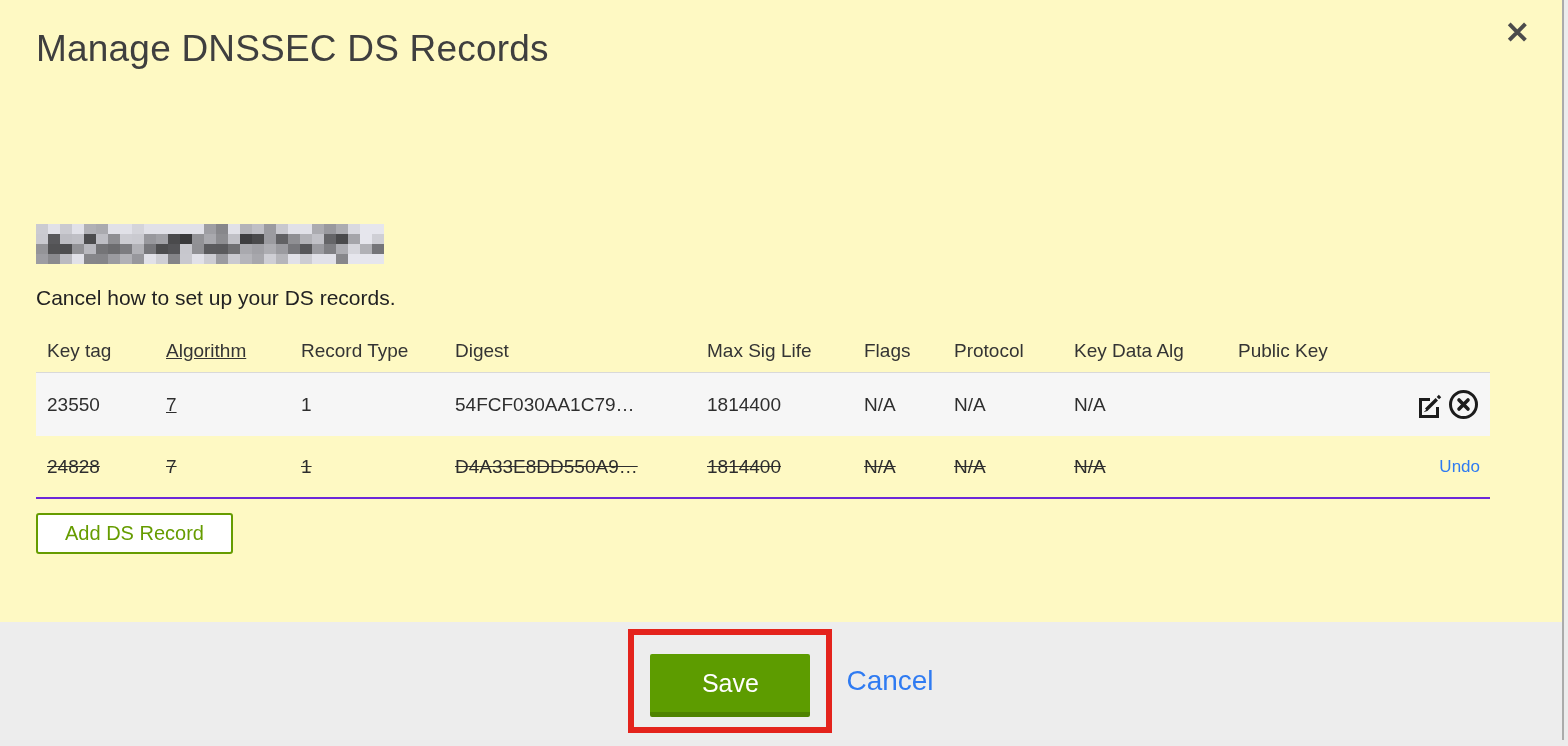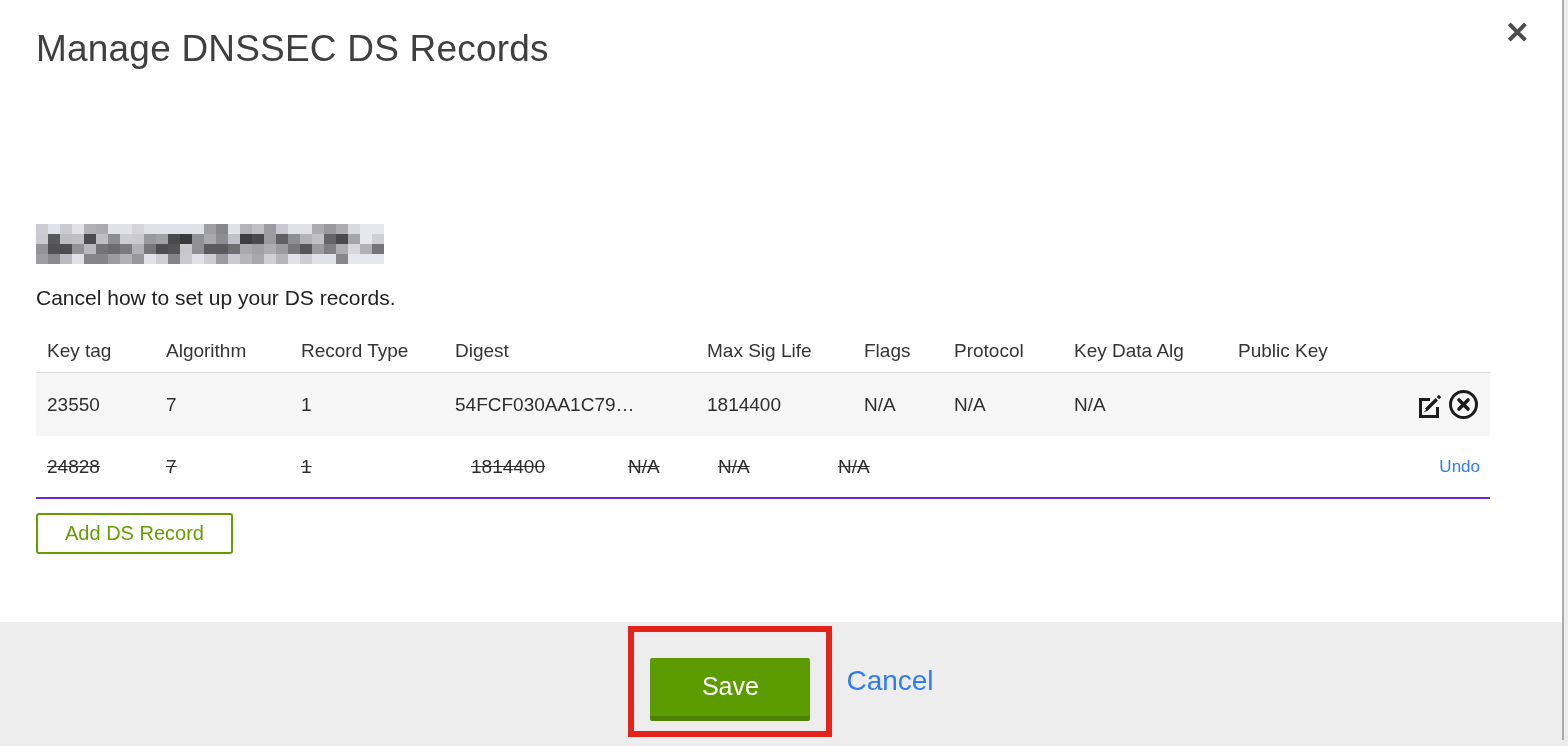--- a/index.html
+++ b/index.html
@@ -5,21 +5,21 @@
   * { box-sizing: border-box; margin: 0; padding: 0; }
   html, body {
     width: 1568px; height: 746px;
     background: #ececec;
     font-family: "Liberation Sans", sans-serif;
     overflow: hidden;
   }
   .window {
     position: relative;
     width: 1564px; height: 740px;
-    background: #ffffff;
+    background: #fef9c3;
     border-right: 2px solid #ababab;
     border-bottom: 2px solid #ababab;
   }
   .page-title {
     position: absolute; left: 36px; top: 28px;
     font-size: 37px; font-weight: 400; color: #3f3f3f;
     letter-spacing: 0.2px;
   }
   .close-btn {
     position: absolute; top: 18px; right: 32px;
@@ -43,21 +43,21 @@
   }
   .trow {
     display: flex; align-items: center;
     padding-left: 11px;
   }
   .thead { height: 43px; border-bottom: 1px solid #d9d9d9; color: #343434; }
   .body-row { height: 63px; }
   .body-row.stripe { background: #f6f6f6; }
   .body-row.last { border-bottom: 2px solid #6d28d9; }
   .c-keytag { width: 119px; }
-  .c-alg    { width: 135px; }
+  .c-alg    { width: 135px; text-decoration: underline; }
   .c-dtype  { width: 154px; }
   .c-digest { width: 236px; }
   .c-msl    { width: 157px; margin-left: 16px; }
   .c-flags  { width: 90px;  }
   .c-proto  { width: 120px; }
   .c-kda    { width: 164px; }
   .c-pub    { flex: 1; }
   .c-actions{ width: 101px; text-align: right; padding-right: 10px;
               display: flex; justify-content: flex-end; align-items: center; gap: 2px; }
   .deleted span.strike { text-decoration: line-through; }
@@ -75,21 +75,21 @@
     cursor: pointer;
   }
   .footer {
     position: absolute; left: 0; top: 622px;
     width: 100%; height: 118px;
     background: #ededed;
     display: flex; align-items: center; justify-content: center;
   }
   .annotation-box {
     border: 6px solid #e4231c;
-    padding: 26px 16px 10px 16px;
+    padding: 19px 16px 10px 16px;
     display: inline-block;
     line-height: 0;
   }
   .save-btn {
     width: 160px; height: 63px;
     background: #5d9c00;
     border: none; border-bottom: 5px solid #4e8200;
     border-radius: 2px;
     color: #ffffff; font-size: 25px;
     font-family: "Liberation Sans", sans-serif;
@@ -269,20 +269,21 @@
             <path d="M12 12 L21 21 M21 12 L12 21" stroke="#1c1c1c" stroke-width="3.6" stroke-linecap="round"></path>
           </svg>
         </button>
       </span>
     </div>
 
     <div class="trow body-row last deleted">
       <span class="c-keytag strike">24828</span>
       <span class="c-alg strike">7</span>
       <span class="c-dtype strike">1</span>
+      <span class="c-digest strike">D4A33E8DD550A9…</span>
       <span class="c-msl strike">1814400</span>
       <span class="c-flags strike">N/A</span>
       <span class="c-proto strike">N/A</span>
       <span class="c-kda strike">N/A</span>
       <span class="c-pub strike"></span>
       <span class="c-actions">
         <a class="undo-link">Undo</a>
       </span>
     </div>
 

